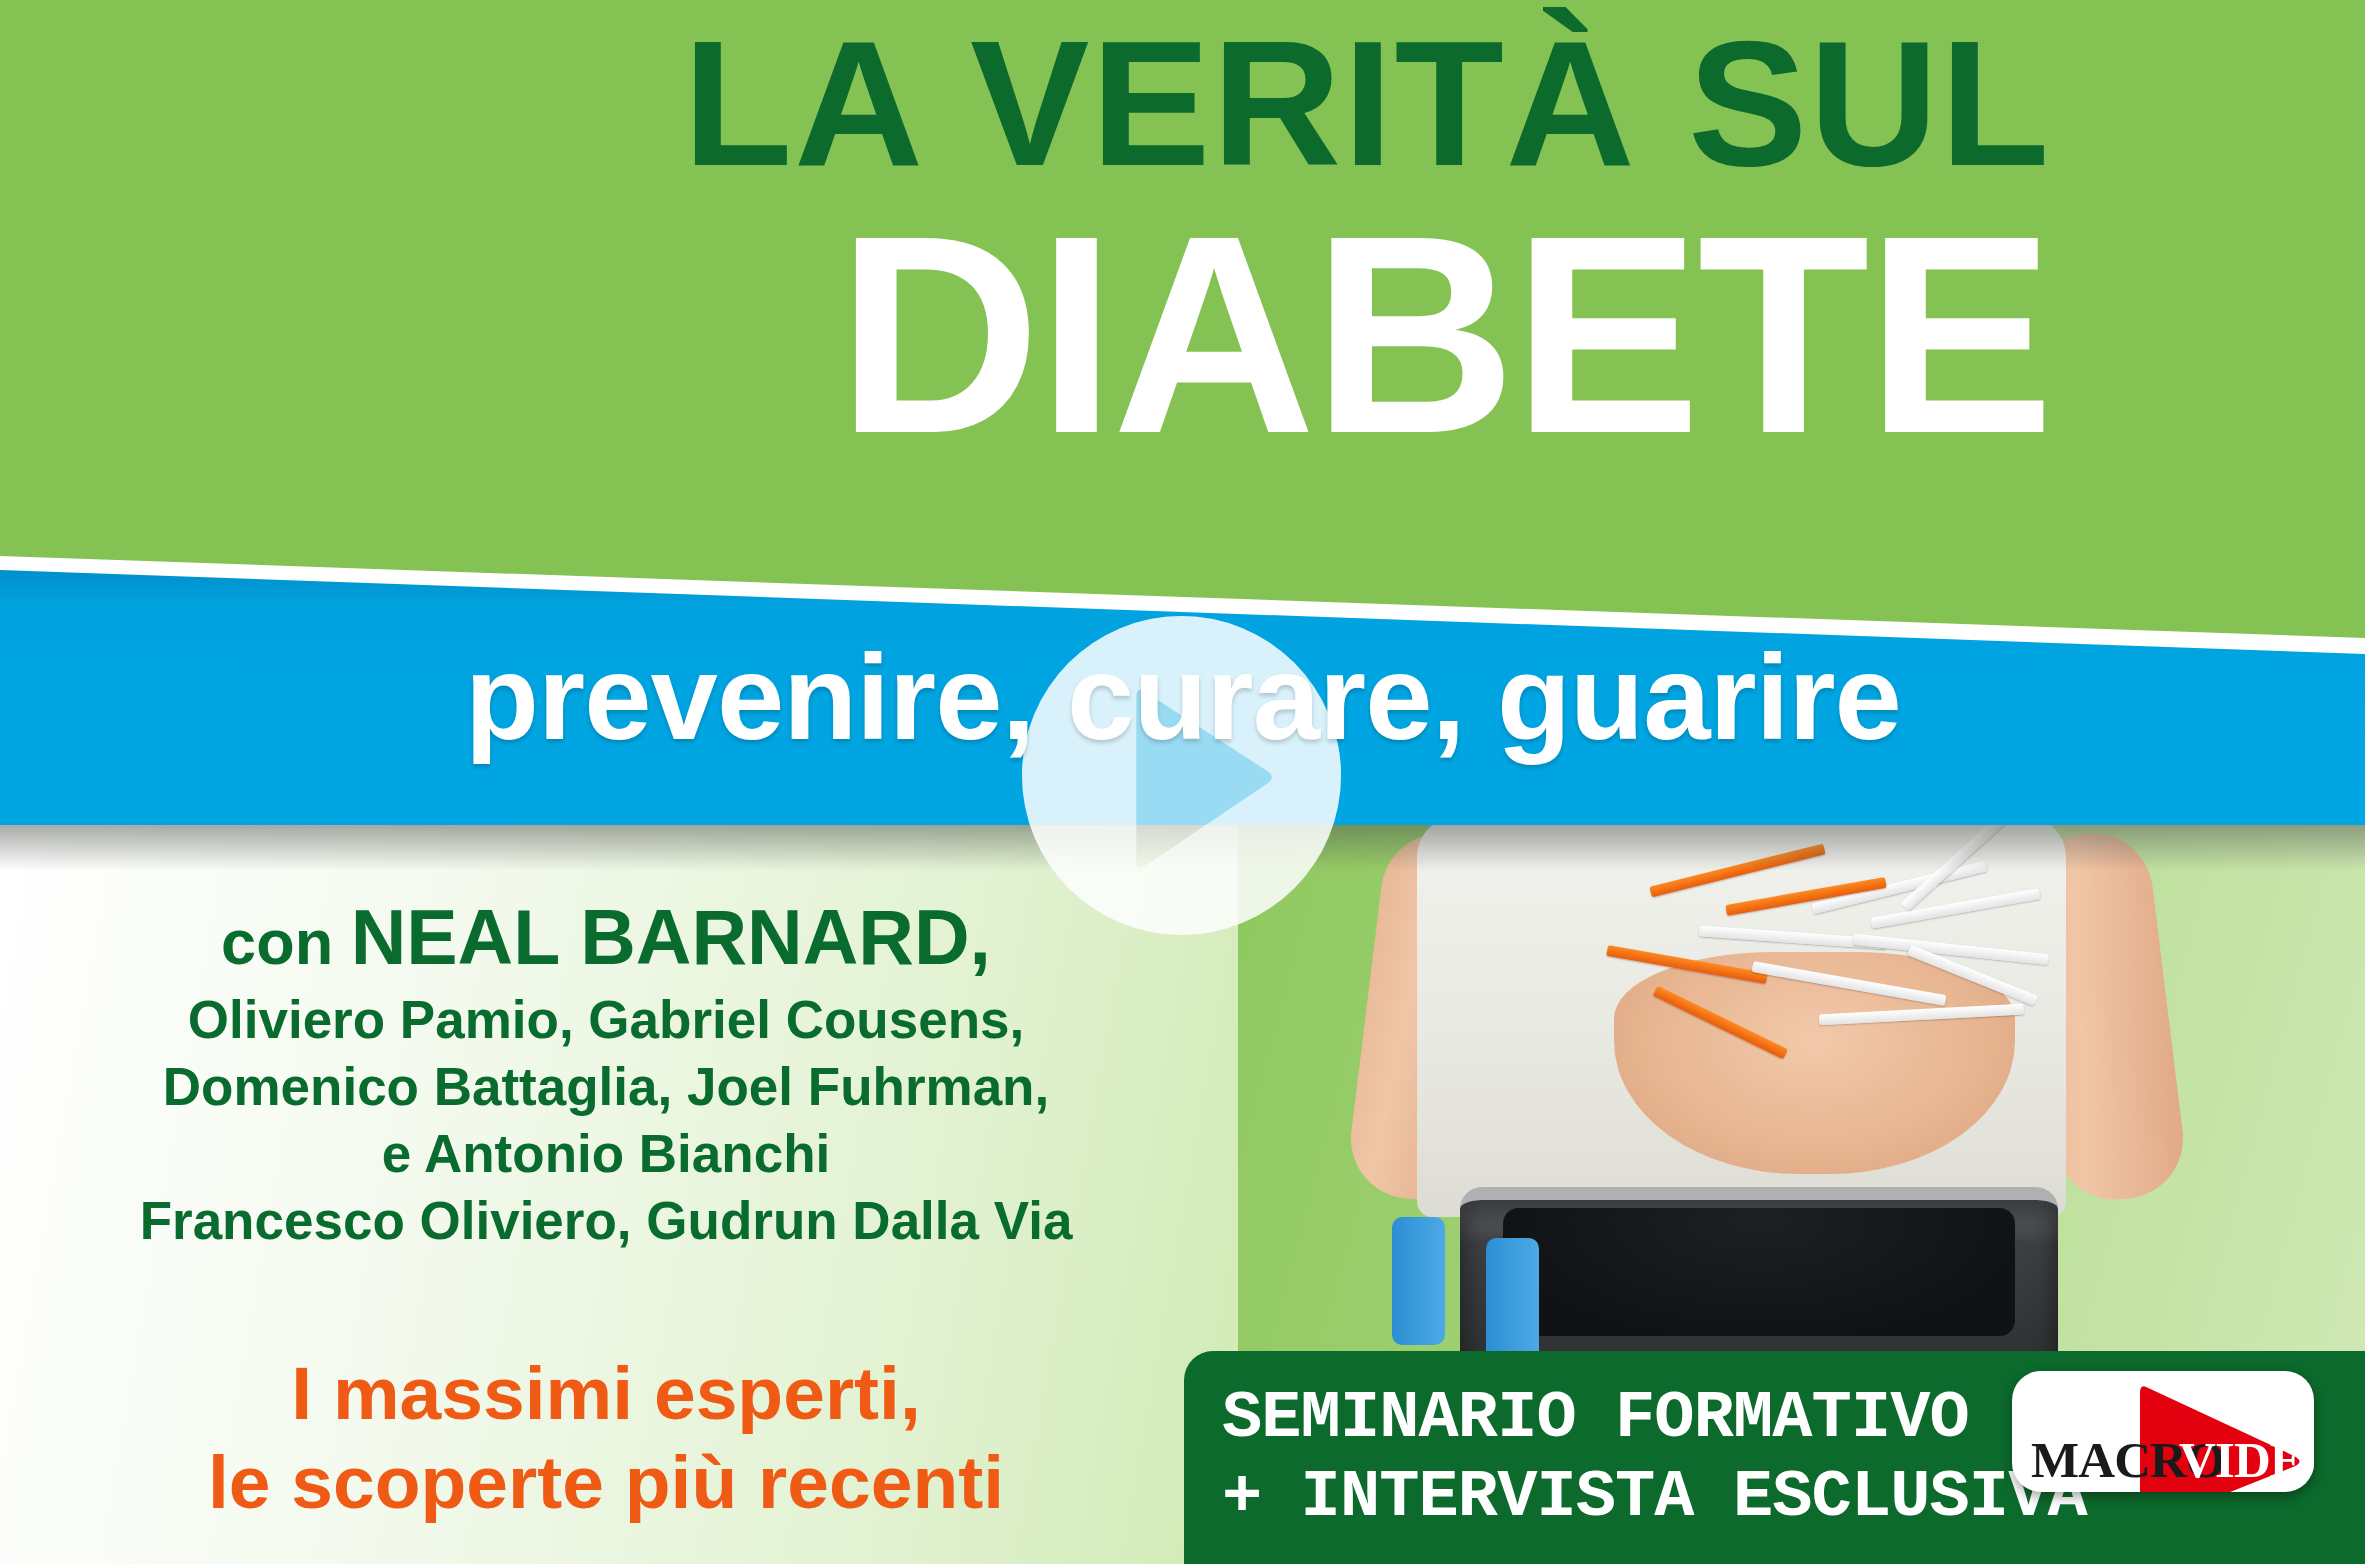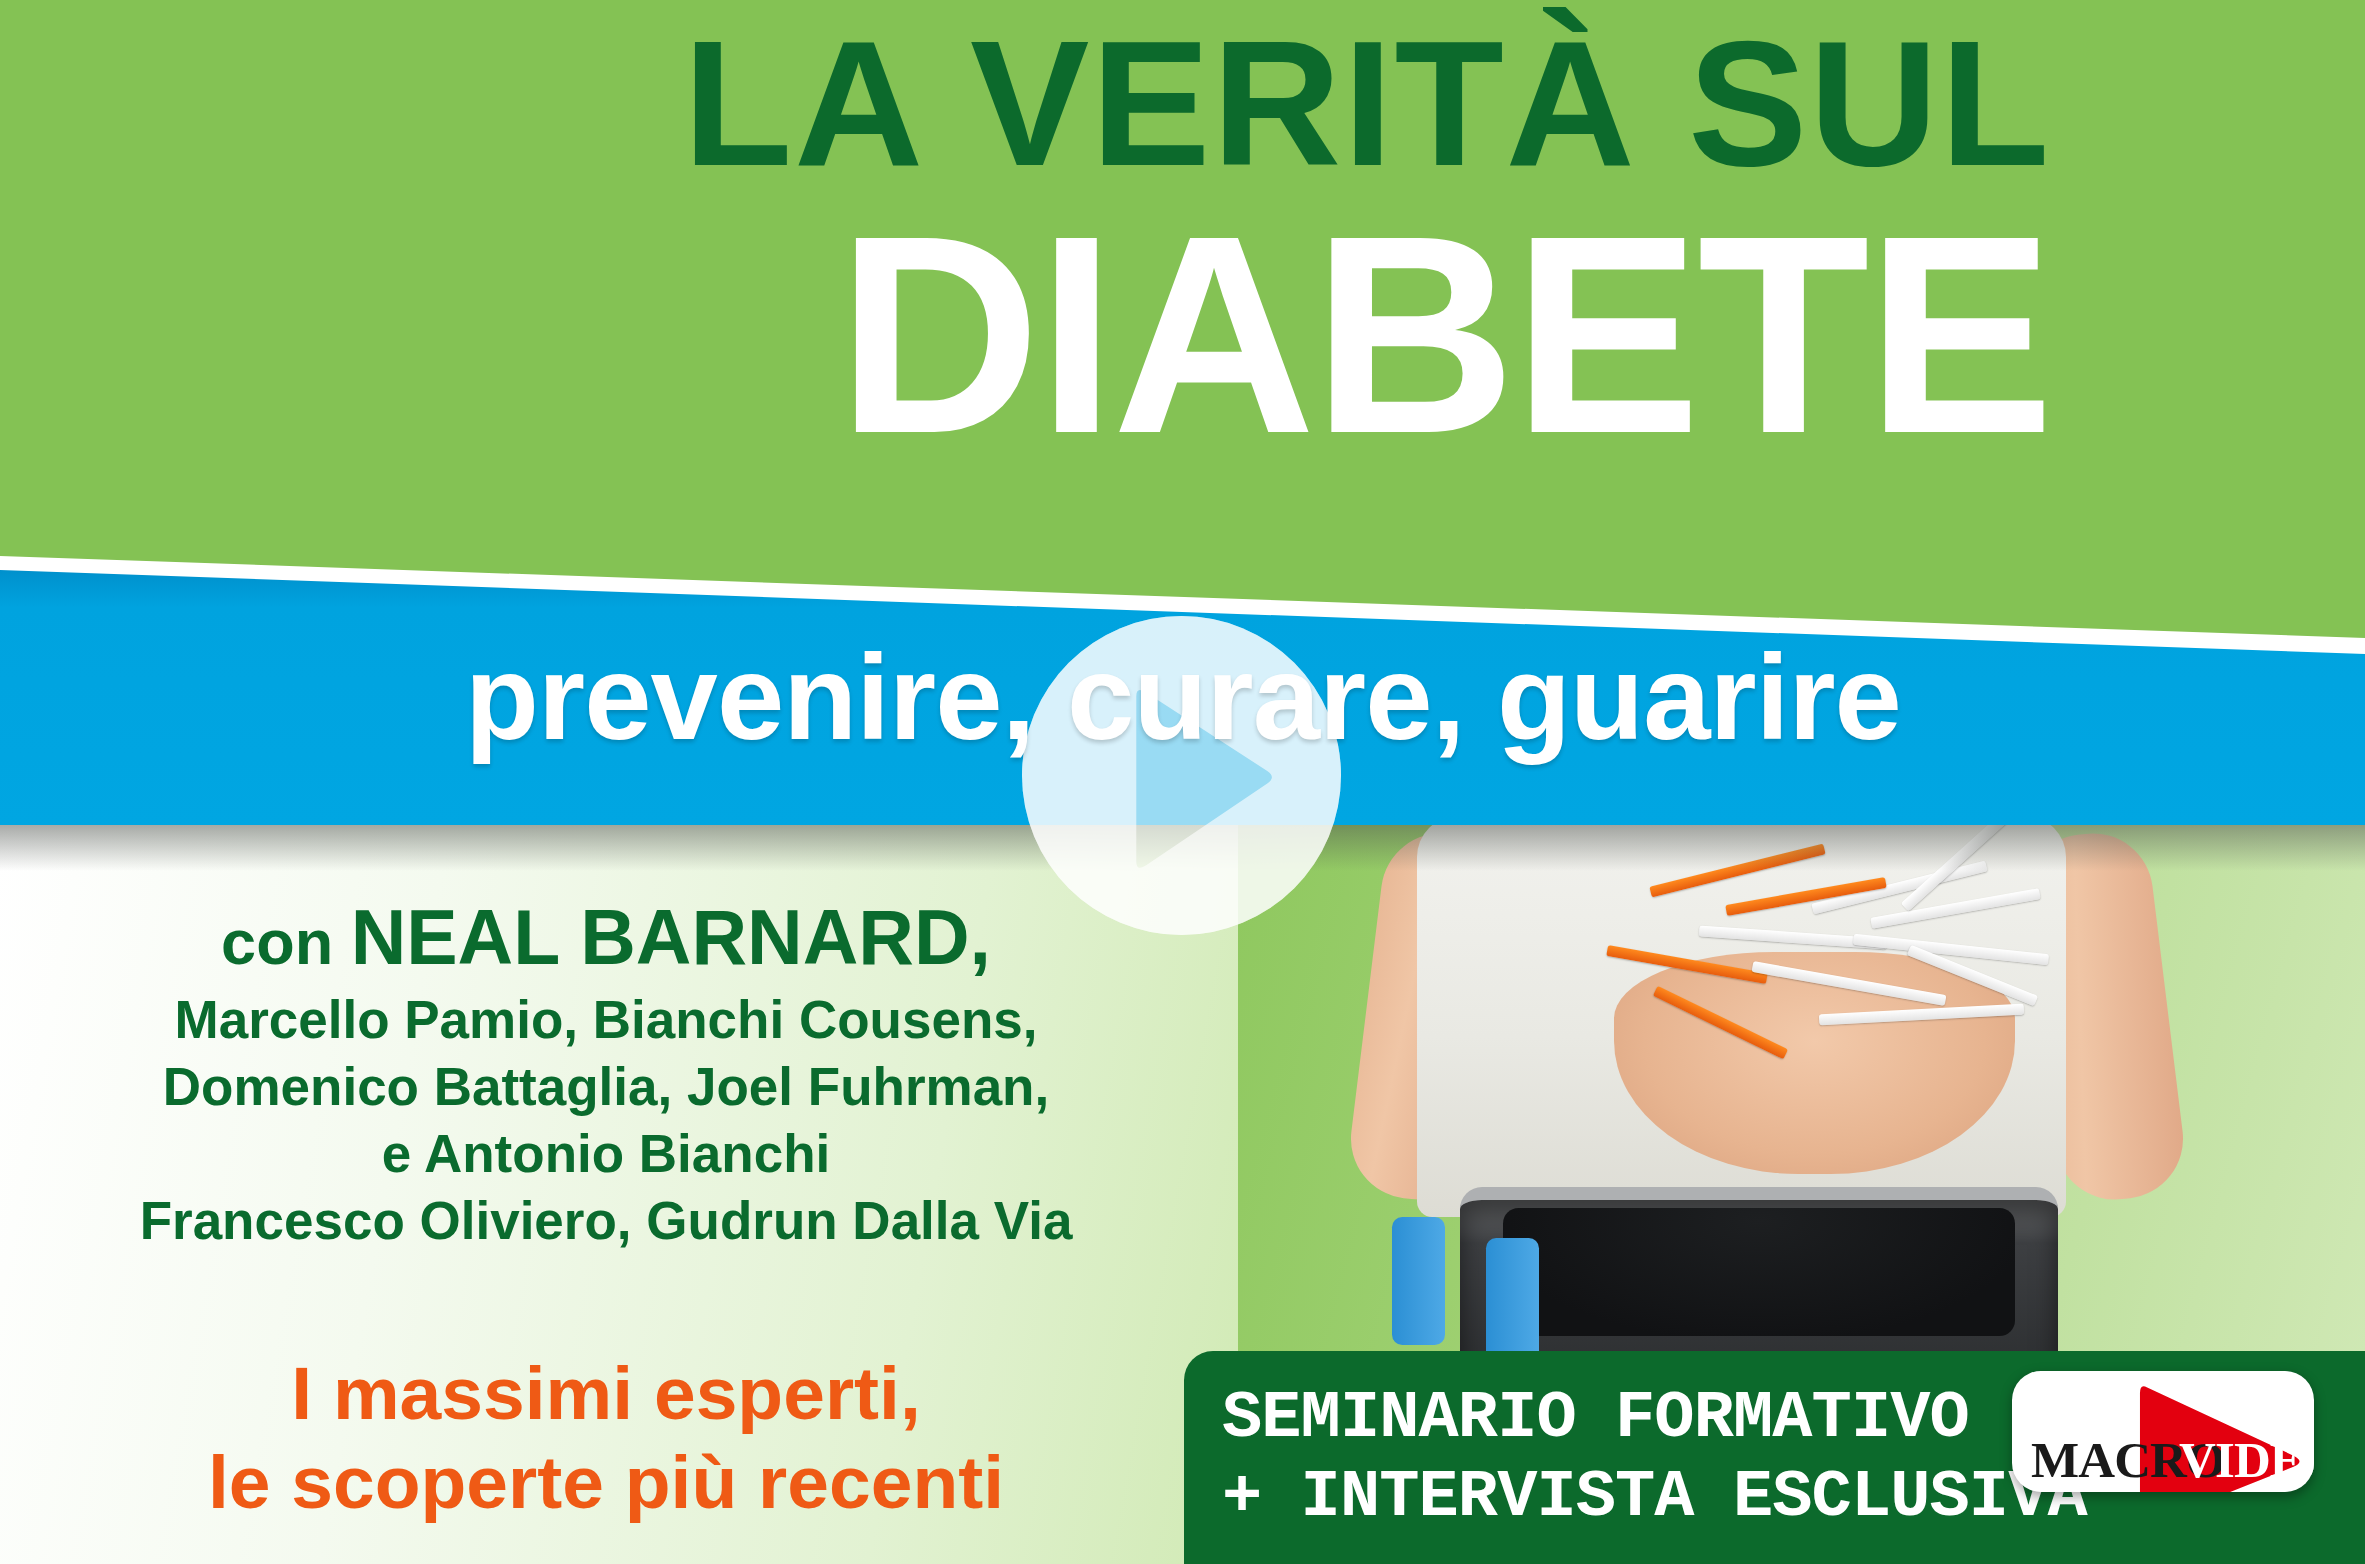--- a/index.html
+++ b/index.html
@@ -251,21 +251,21 @@
     <span>prevenire, curare, guarire</span>
   </div>
 
   <div class="title-block">
     <span class="t1">LA VERITÀ SUL</span>
     <span class="t2">DIABETE</span>
   </div>
 
   <div class="speakers">
     <div class="sp-lead"><span class="con">con </span><span>NEAL BARNARD,</span></div>
-    <div class="sp-line">Marcello Pamio, Bianchi Cousens,</div>
+    <div class="sp-line">Oliviero Pamio, Gabriel Cousens,</div>
     <div class="sp-line">Domenico Battaglia, Joel Fuhrman,</div>
     <div class="sp-line">e  Antonio Bianchi</div>
     <div class="sp-line">Francesco Oliviero, Gudrun Dalla Via</div>
   </div>
 
   <div class="orange">
     <div class="or-line">I massimi esperti,</div>
     <div class="or-line">le scoperte più recenti</div>
   </div>
 

